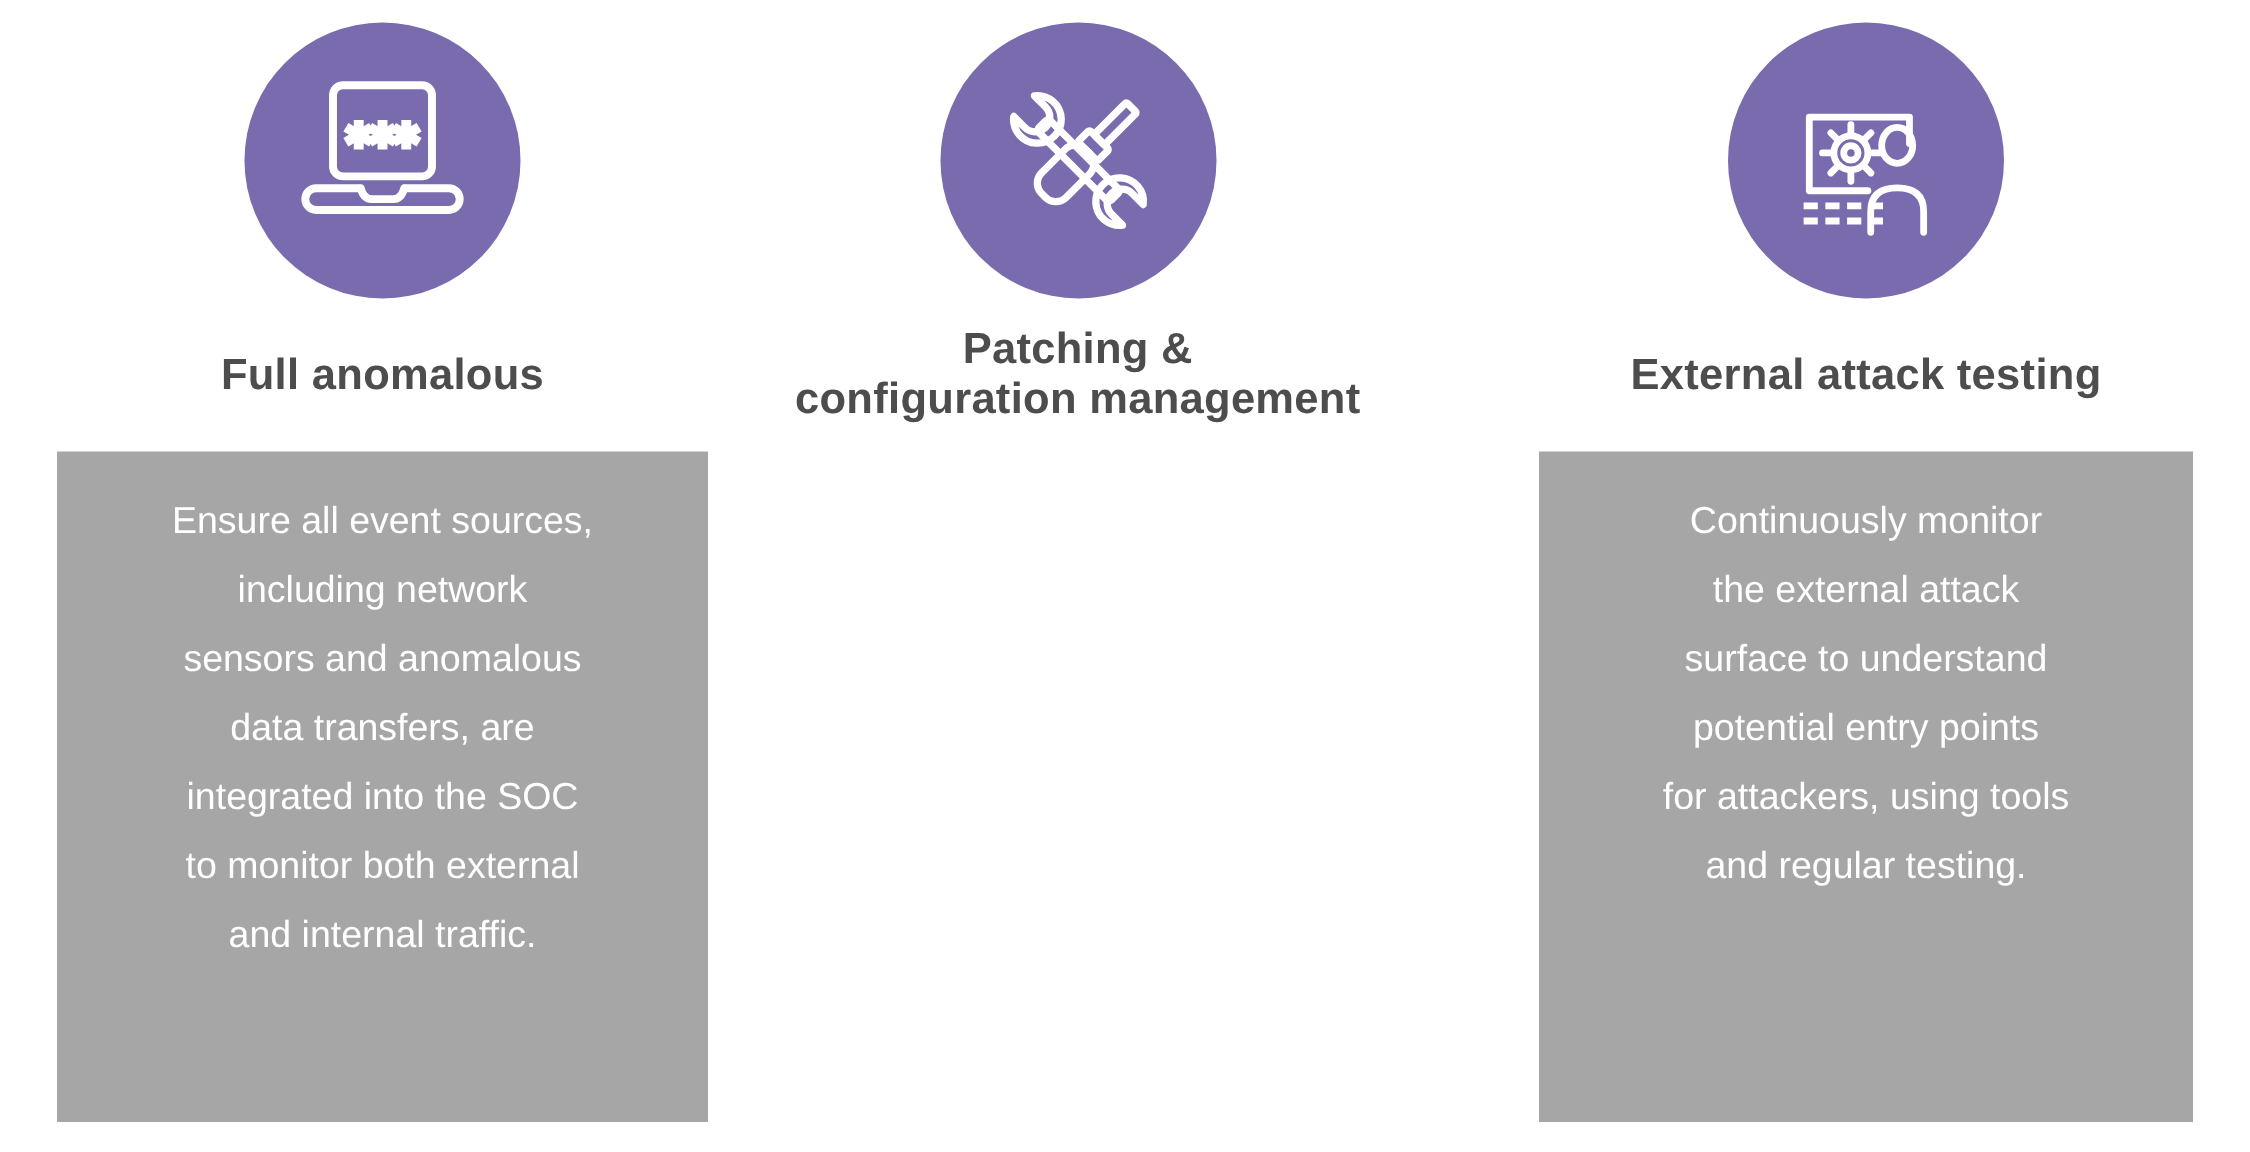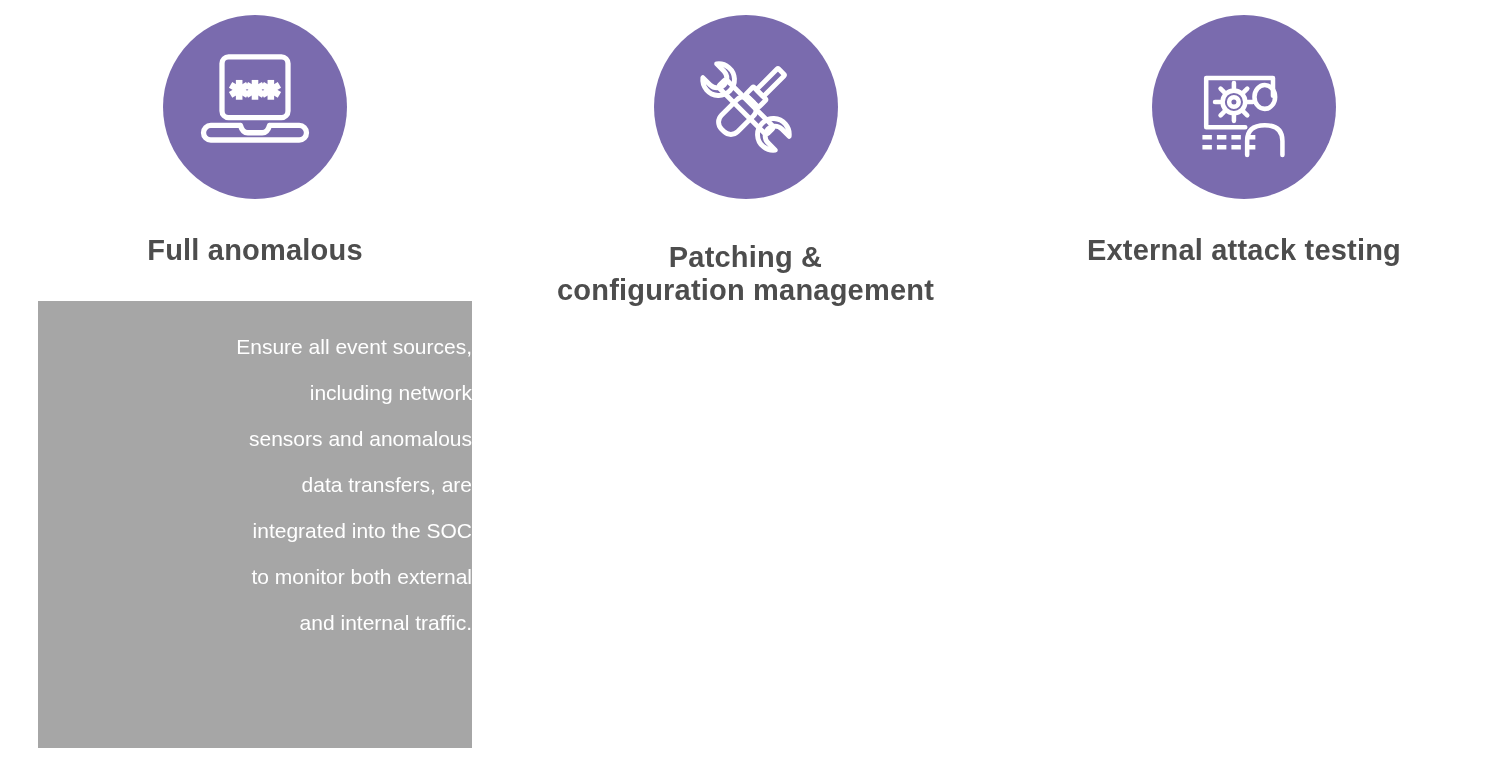--- a/index.html
+++ b/index.html
@@ -19,21 +19,21 @@
     overflow: hidden;
   }
   .column {
     position: absolute;
     top: 0;
     display: flex;
     flex-direction: column;
     align-items: center;
   }
   .col-1 { left: 38px;   width: 434px; }
-  .col-2 { left: 527px;  width: 437px; gap: 24px; }
+  .col-2 { left: 500px;  width: 437px; }
   .col-3 { left: 1026px; width: 436px; }
 
   .icon-circle {
     margin-top: 15px;
     width: 184px;
     height: 184px;
     border-radius: 50%;
     background: var(--accent-purple);
     display: flex;
     align-items: center;
@@ -58,24 +58,24 @@
   }
   .body-box {
     flex: none;
     width: 100%;
     height: 447px;
     background: var(--box-gray);
     padding-top: 23px;
   }
   .body-text {
     margin: 0;
-    text-align: right;
+    text-align: center;
     white-space: pre-line;
     color: var(--body-text-color);
-    font-size: 21px;
+    font-size: 25px;
     line-height: 46px;
     font-weight: normal;
   }
 
   
   .st  { stroke: #ffffff; stroke-width: 4;   fill: none; stroke-linejoin: round; stroke-linecap: round; }
   .st3 { stroke: #ffffff; stroke-width: 3.6; fill: none; stroke-linejoin: round; stroke-linecap: round; }
   .ast { stroke: #ffffff; stroke-width: 5;   fill: none; stroke-linecap: butt; }
   .mask-fill { fill: var(--accent-purple); stroke: none; }
 </style>
@@ -151,15 +151,23 @@
           <line x1="49.8" y1="53.8" x2="52.6" y2="56.6"></line>
           <line x1="34.2" y1="53.8" x2="31.4" y2="56.6"></line>
           <line x1="17" y1="74" x2="59" y2="74" stroke-dasharray="7.5 4" stroke-linecap="butt"></line>
           <line x1="17" y1="82" x2="59" y2="82" stroke-dasharray="7.5 4" stroke-linecap="butt"></line>
           <ellipse cx="66.5" cy="42" rx="8.2" ry="9.5"></ellipse>
           <path d="M52.5 88 V77 Q52.5 64.5 66.5 64.5 Q80.5 64.5 80.5 77 V88"></path>
         </g>
       </svg>
     </div>
     <h3 class="title">External attack testing</h3>
+    <div class="body-box">
+      <p class="body-text">Continuously monitor
+the external attack
+surface to understand
+potential entry points
+for attackers, using tools
+and regular testing.</p>
+    </div>
   </div>
 
 </div>
 
 </body></html>

